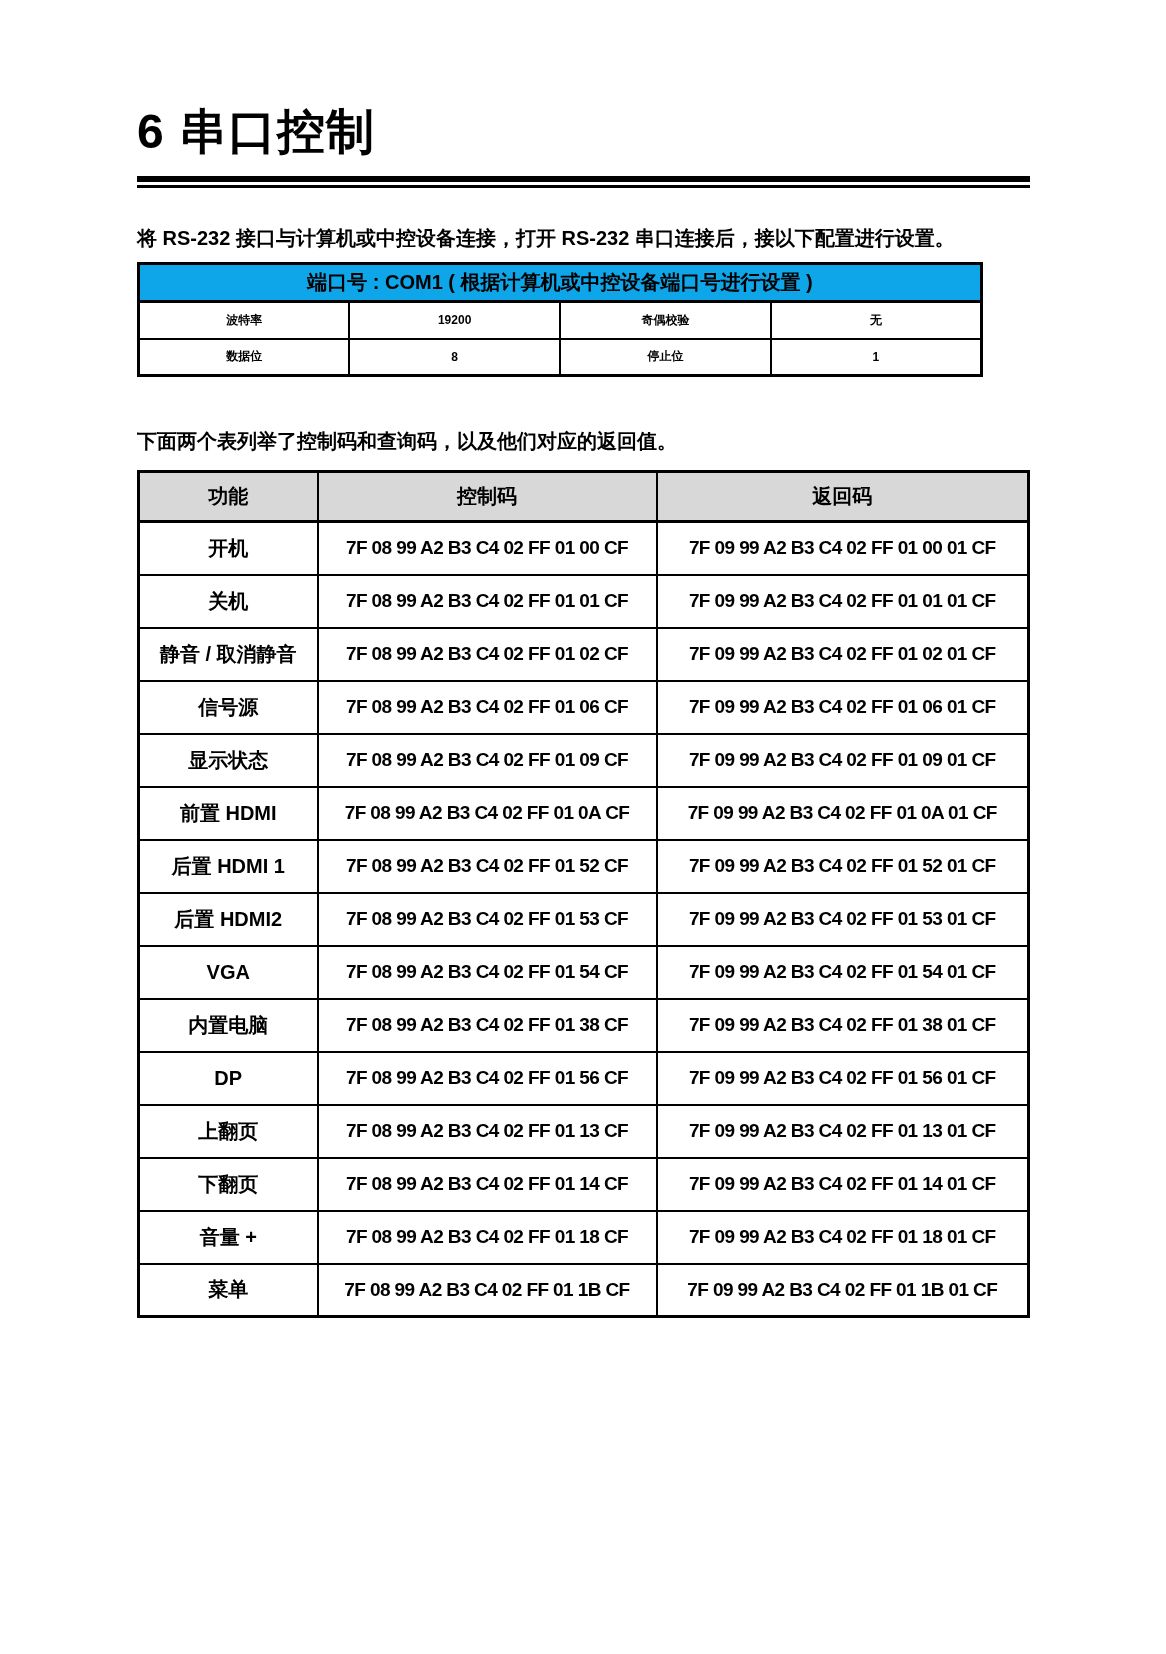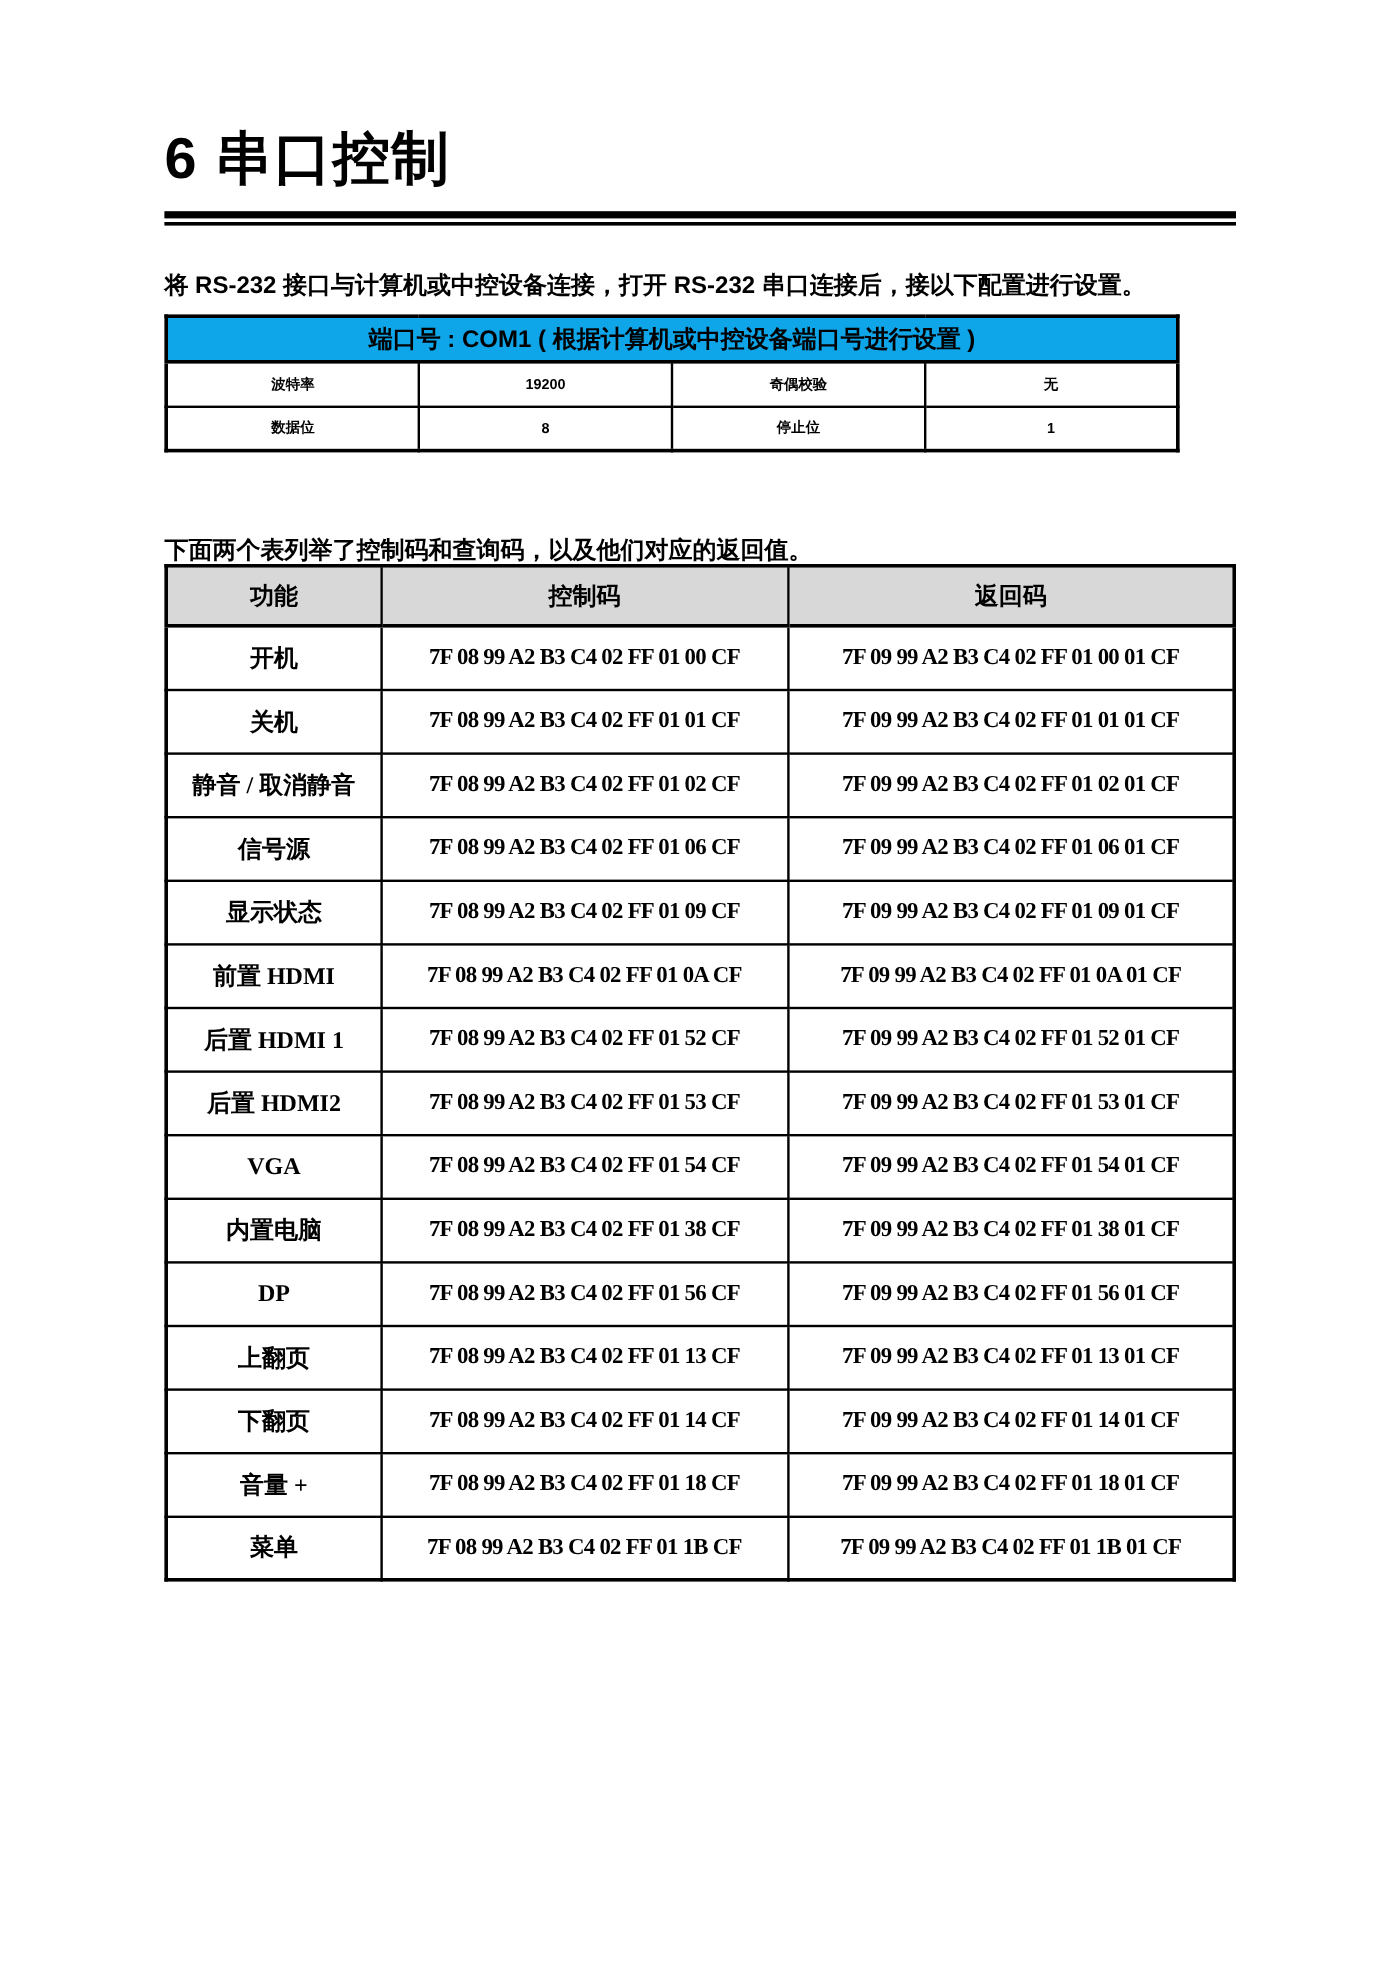--- a/index.html
+++ b/index.html
@@ -18,42 +18,41 @@
   .title-rule {
     position:absolute; left:137px; top:176px; width:893px; height:12px;
     border-top:6px solid #000; border-bottom:3px solid #000;
   }
   .intro-text {
     position:absolute; left:137px; top:210px; width:900px;
     font-size:20px; font-weight:bold; line-height:1.3;margin-top:15px;
   }
   .tables-intro {
     position:absolute; left:137px; top:428px; width:900px;
-    font-size:20px; font-weight:bold;margin-top:17px;
+    font-size:20px; font-weight:bold;
   }
 
   table { border-collapse:collapse; table-layout:fixed; background:#fff; }
   td, th { border:2px solid #000; text-align:center; vertical-align:middle;
            font-weight:bold; overflow:hidden; }
 
   .port-table {
     position:absolute; left:137px; top:262px; width:846px;
     border:3px solid #000;
   }
   .port-table th.span-header {
     background:#0ea5e9; height:38px; font-size:20px;
     border-bottom:3px solid #000;
   }
   .port-table td { height:37px; font-size:12px; }
   .port-table col { width:25%; }
 
   .codes-table {
     position:absolute; left:137px; top:470px; width:890px;
     border:3px solid #000;
-    font-family:Liberation Serif, serif;
   }
   .codes-table th {
     background:#d8d8d8; height:50px; font-size:20px;
     border-bottom:3px solid #000;
   }
   .codes-table td { height:53px; font-size:20px; }
   .codes-table td.code {
     font-size:19px; letter-spacing:-0.6px; white-space:nowrap; padding:0 2px;
   }
   .col-fn  { width:179px; }

